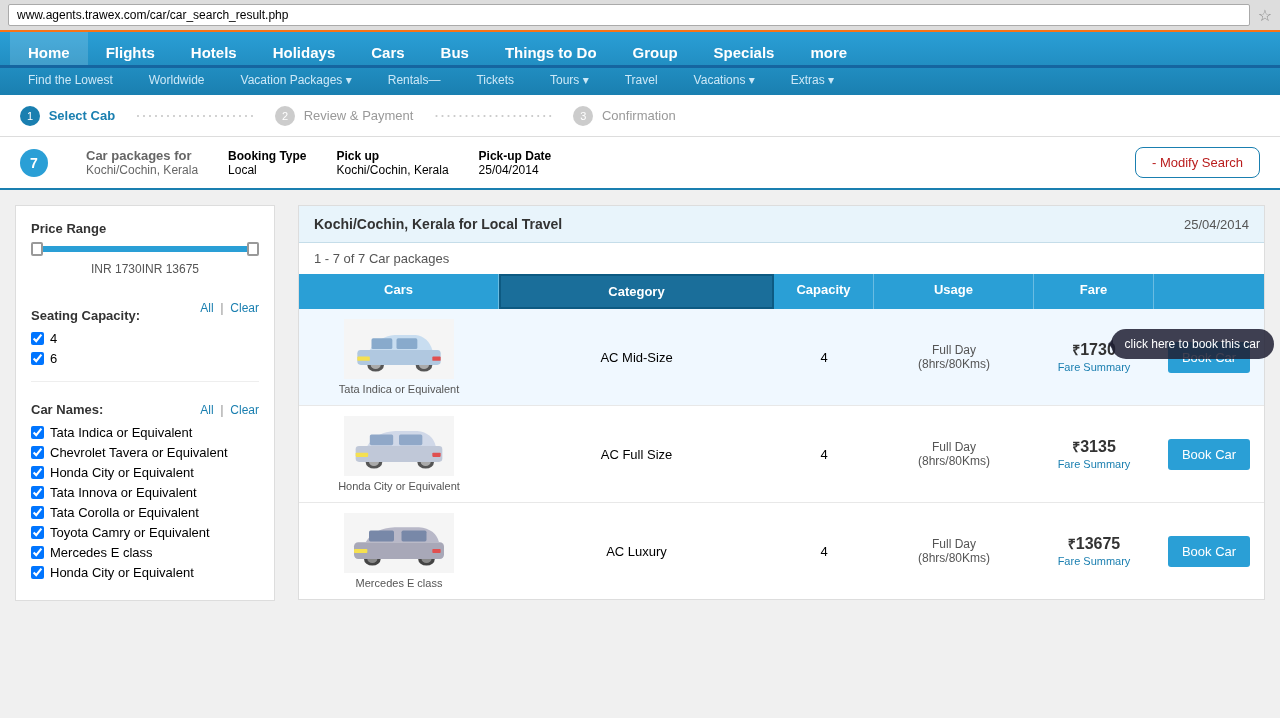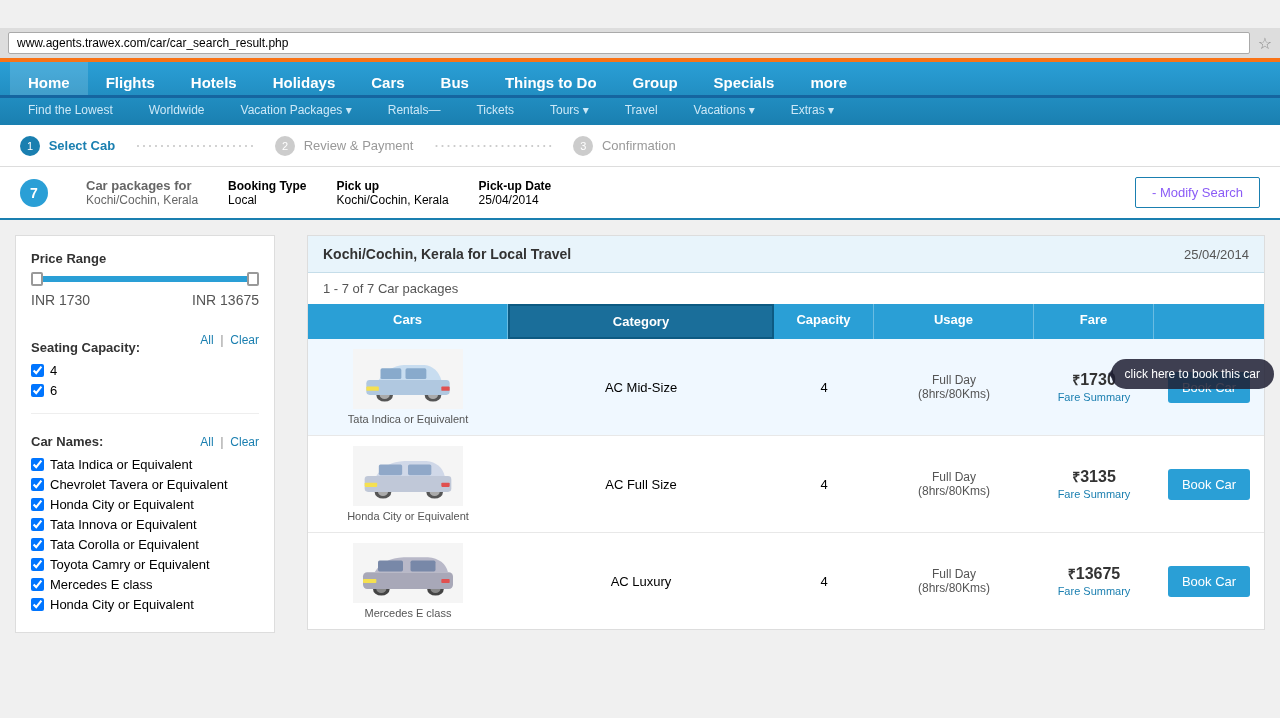--- a/index.html
+++ b/index.html
@@ -5,22 +5,21 @@
     * { margin: 0; padding: 0; box-sizing: border-box; }
     body { font-family: Arial, sans-serif; font-size: 13px; background: #f0f0f0; }
 
     
     .browser-bar {
       background: #ddd;
       padding: 4px 8px;
       display: flex;
       align-items: center;
       gap: 8px;
-      border-bottom: 4px solid #f97316;
-      margin-top: 28px;
+      border-bottom: 2px solid #f97316;
     }
     .browser-url {
       flex: 1;
       background: white;
       border: 1px solid #aaa;
       padding: 3px 8px;
       font-size: 12px;
       border-radius: 2px;
     }
     .browser-star { font-size: 16px; color: #888; margin-left: auto; }
@@ -119,31 +118,31 @@
       font-weight: bold;
       margin-right: 8px;
     }
     .booking-label { font-weight: bold; font-size: 13px; }
     .booking-info { margin-left: 0; }
     .booking-info span { color: #666; }
     .modify-btn {
       margin-left: auto;
       background: white;
       border: 1px solid #1a7fb0;
-      color: #8b5cf6;
+      color: #b91c1c;
       padding: 7px 16px;
       cursor: pointer;
       font-size: 13px;
-      border-radius: 2px;
+      border-radius: 8px;
     }
 
     
     .main-content {
       display: flex;
-      gap: 17px;
+      gap: 8px;
       padding: 15px;
       align-items: flex-start;
     }
 
     
     .sidebar {
       background: white;
       width: 260px;
       min-width: 260px;
       border: 1px solid #ddd;
@@ -187,22 +186,22 @@
       right: 0;
       top: -4px;
       width: 12px; height: 14px;
       background: white;
       border: 2px solid #999;
       border-radius: 2px;
       cursor: pointer;
     }
     .price-labels {
       display: flex;
-      justify-content: space-between;
-      font-size: 14px;
+      justify-content: center;
+      font-size: 12px;
       color: #555;
       margin-top: 5px;
     }
     .seating-header {
       display: flex;
       justify-content: space-between;
       align-items: center;
       margin-top: 15px;
       margin-bottom: 8px;
     }

